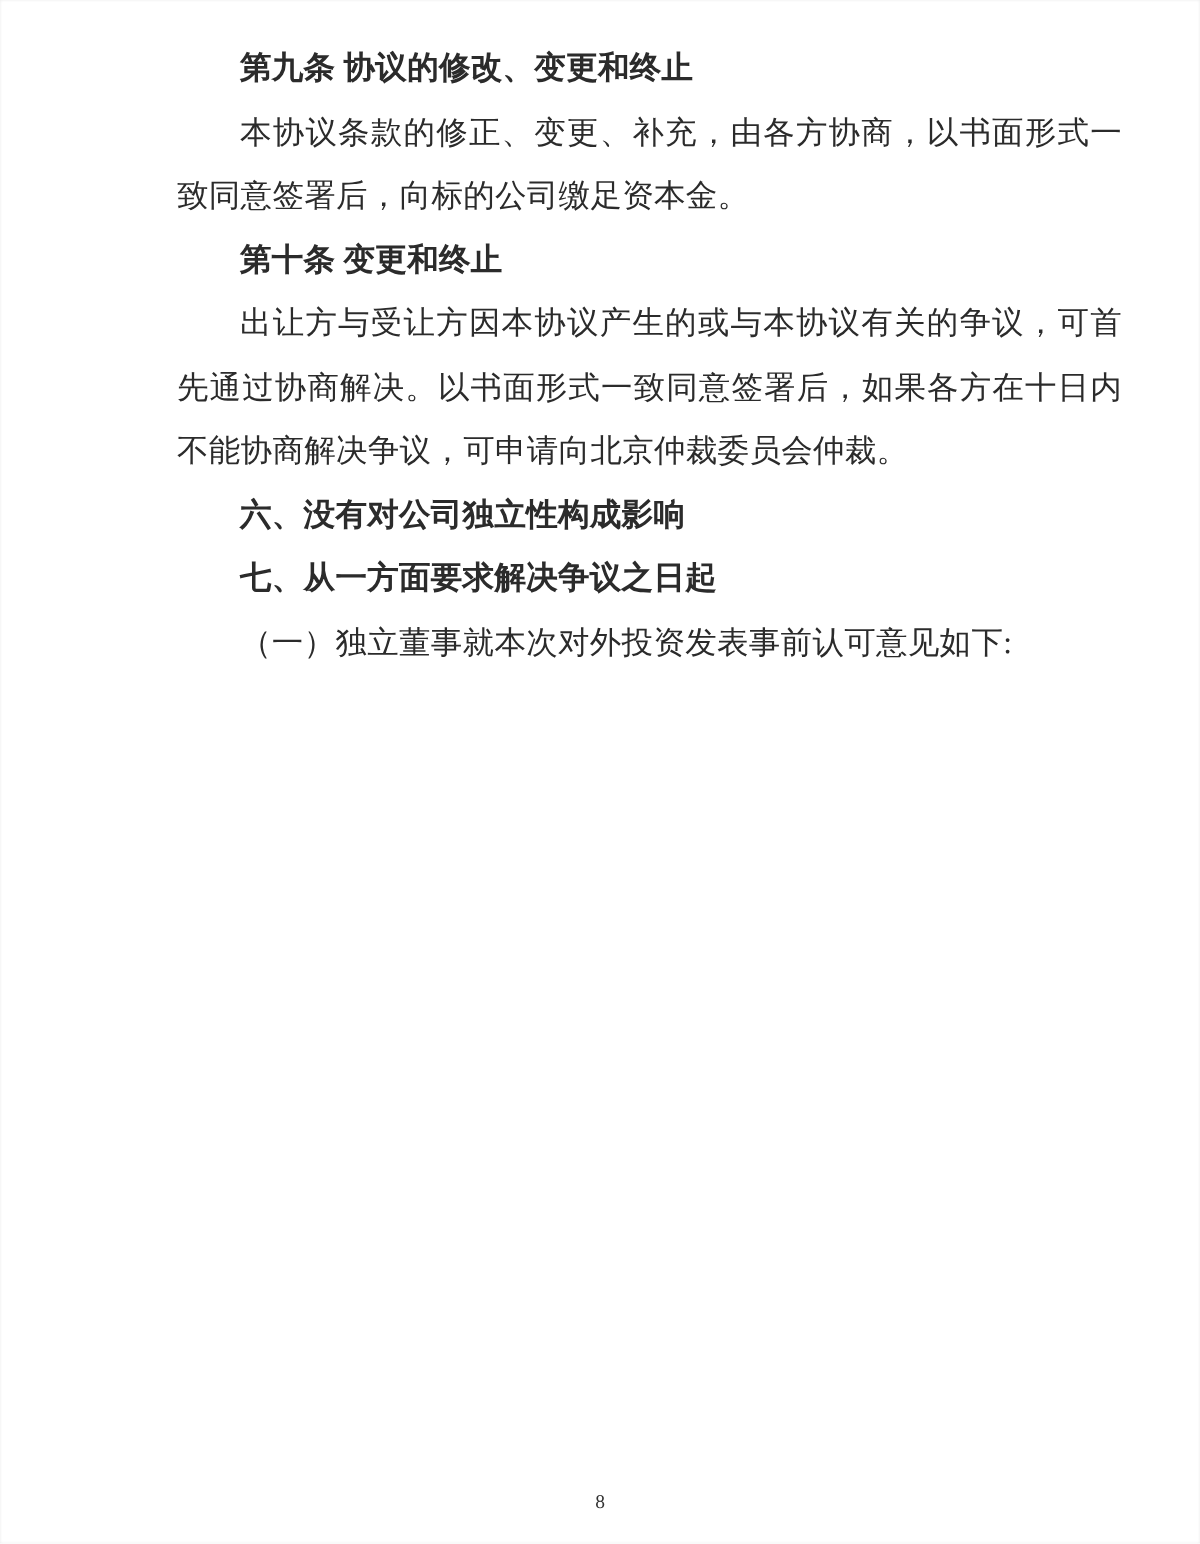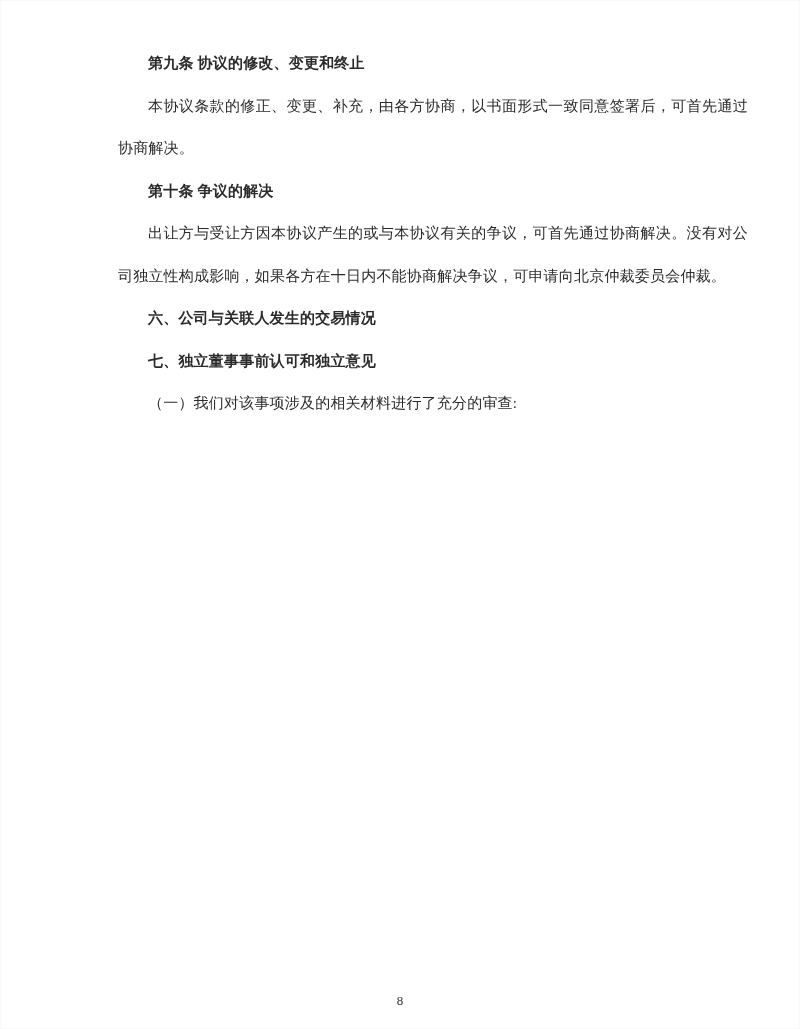--- a/index.html
+++ b/index.html
@@ -12,24 +12,24 @@
     width: 800px;
     height: 1029px;
     background: #ffffff;
     overflow: hidden;
     font-family: "Liberation Serif", "DejaVu Serif", serif;
     color: #2b2b2b;
     box-shadow: inset 0 0 2px #e8e8e8;
   }
   .content {
     position: absolute;
-    top: 42px;
+    top: 24px;
     left: 118px;
     width: 630px;
-    font-size: 15px;
+    font-size: 21px;
     line-height: 42.5px;
     text-align: justify;
     letter-spacing: 0.2px;
   }
   .content .heading {
     font-weight: bold;
     text-indent: 2em;
     text-align: left;
   }
   .content .para {
@@ -45,23 +45,23 @@
     line-height: 16px;
     color: #333333;
   }
 </style>
 </head>
 <body>
 
 <div class="page">
   <main class="content">
       <div class="heading">第九条 协议的修改、变更和终止</div>
-      <div class="para">本协议条款的修正、变更、补充，由各方协商，以书面形式一致同意签署后，可首先通过协商解决。</div>
-      <div class="heading">第十条 争议的解决</div>
-      <div class="para">出让方与受让方因本协议产生的或与本协议有关的争议，可首先通过协商解决。没有对公司独立性构成影响，如果各方在十日内不能协商解决争议，可申请向北京仲裁委员会仲裁。</div>
-      <div class="heading">六、公司与关联人发生的交易情况</div>
-      <div class="heading">七、独立董事事前认可和独立意见</div>
-      <div class="para">（一）我们对该事项涉及的相关材料进行了充分的审查:</div>
+      <div class="para">本协议条款的修正、变更、补充，由各方协商，以书面形式一致同意签署后，向标的公司缴足资本金。</div>
+      <div class="heading">第十条 变更和终止</div>
+      <div class="para">出让方与受让方因本协议产生的或与本协议有关的争议，可首先通过协商解决。以书面形式一致同意签署后，如果各方在十日内不能协商解决争议，可申请向北京仲裁委员会仲裁。</div>
+      <div class="heading">六、没有对公司独立性构成影响</div>
+      <div class="heading">七、从一方面要求解决争议之日起</div>
+      <div class="para">（一）独立董事就本次对外投资发表事前认可意见如下:</div>
     </main>
   <footer class="page-footer">
     <span>8</span>
   </footer>
 </div>
 
 </body></html>

